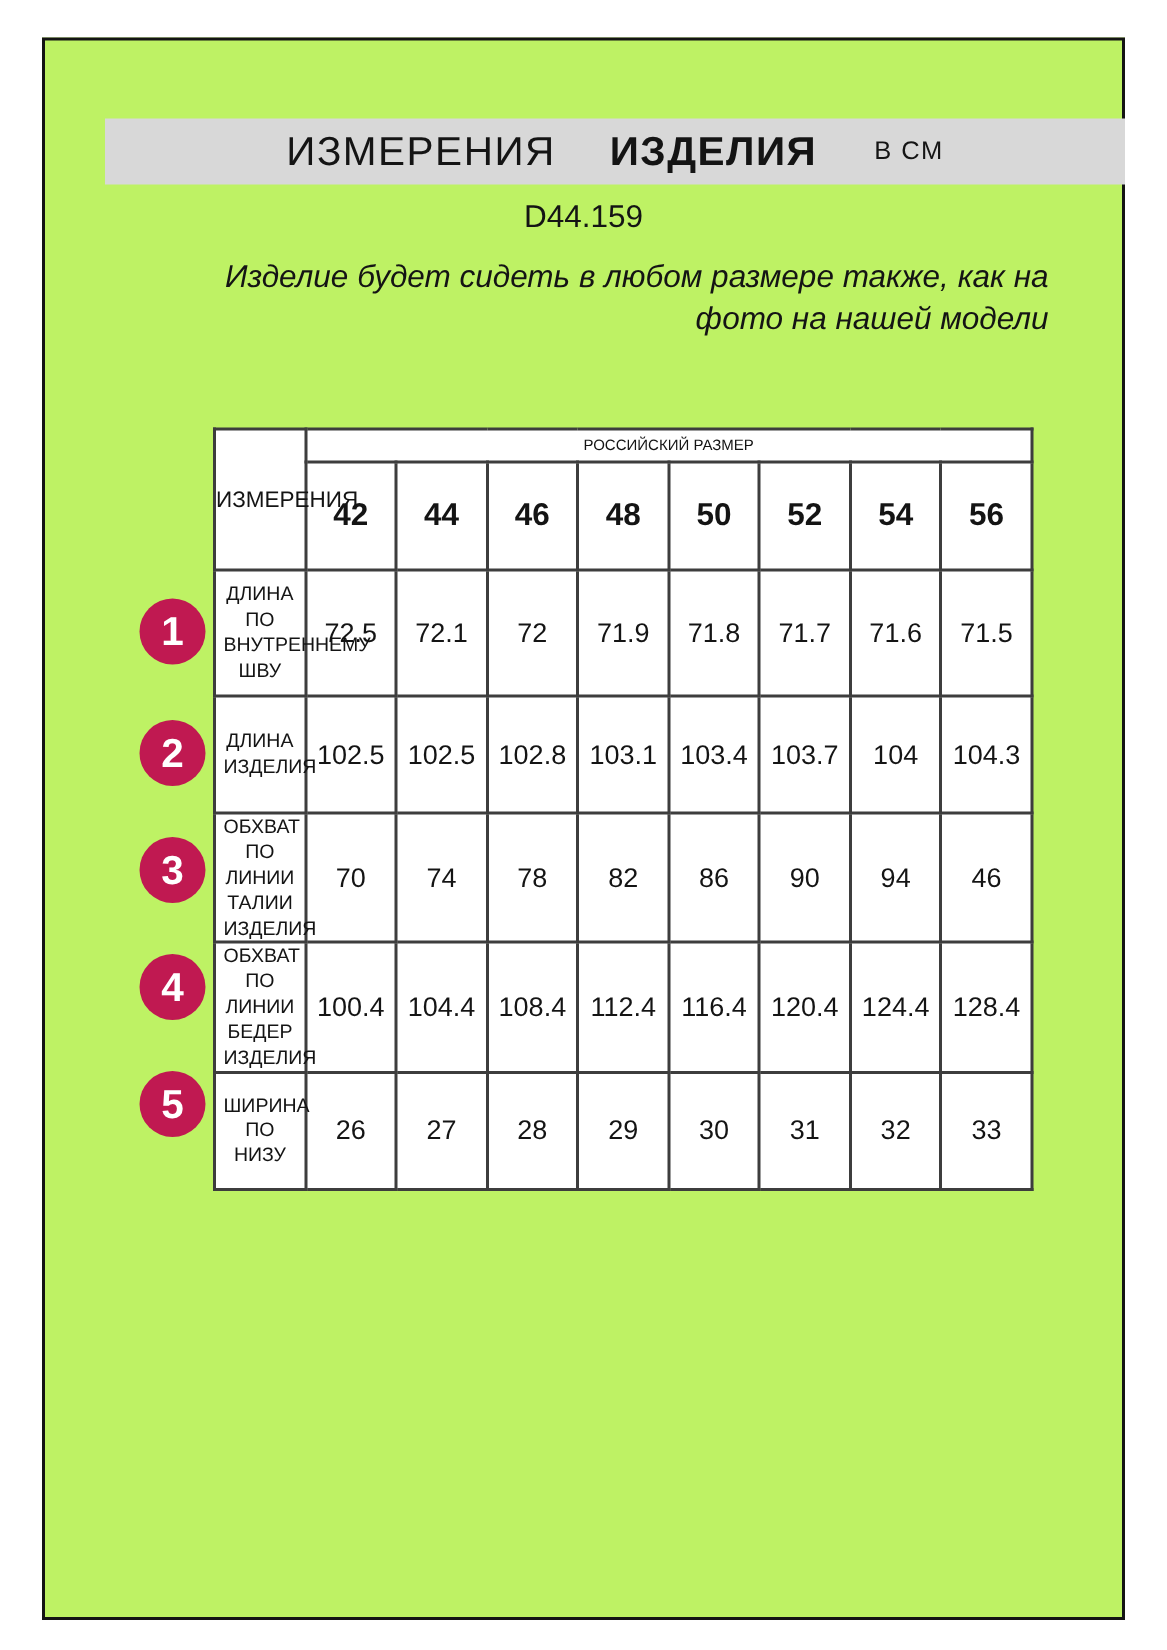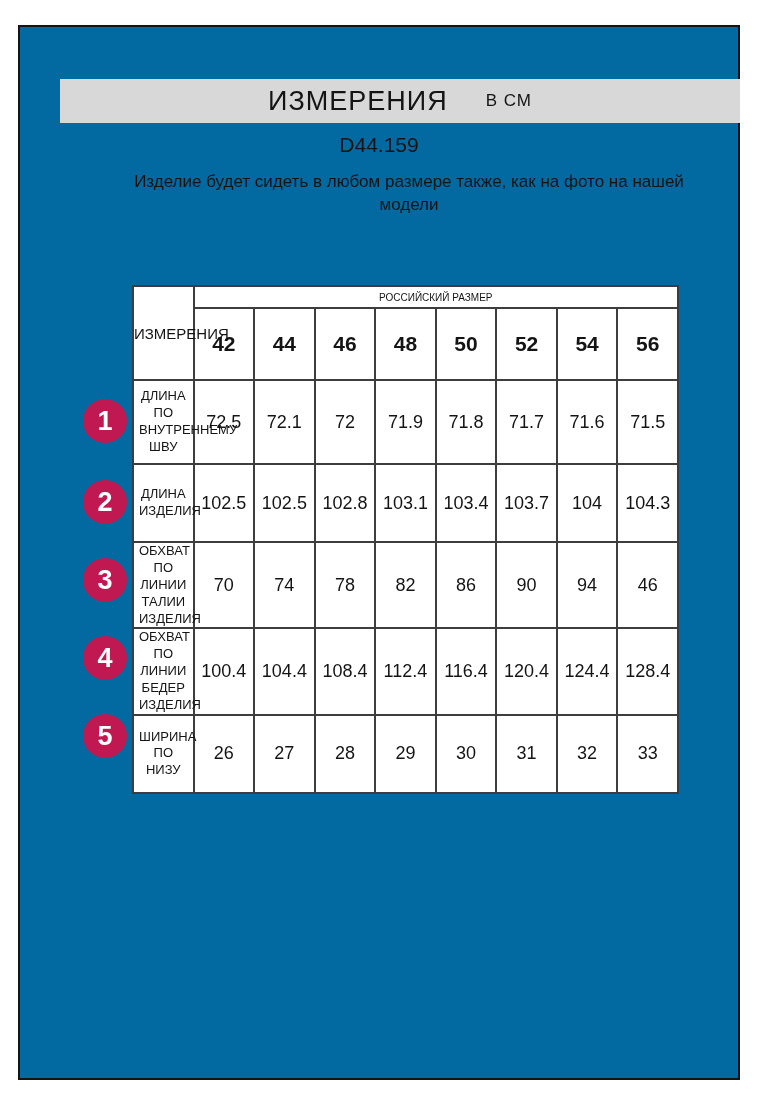--- a/index.html
+++ b/index.html
@@ -16,24 +16,24 @@
   }
   .page{
     position:relative;
     width:778px;
     height:1100px;
     background:#ffffff;
     overflow:hidden;
   }
   .frame{
     position:absolute;
-    left:18px; top:25px;
+    left:28px; top:25px;
     width:722px; height:1055px;
     border:2px solid #141414;
-    background:#0369a1;
+    background:#bef264;
   }
   .title-band{
     position:absolute;
     left:40px; top:52px;
     width:680px; height:44px;
     background:var(--band);
     display:flex;
     align-items:center;
     justify-content:center;
     white-space:nowrap;
@@ -59,23 +59,24 @@
     position:absolute;
     left:0; top:106px;
     width:100%;
     text-align:center;
     font-size:21px;
   }
   .subtitle{
     position:absolute;
     left:109px; top:144px;
     width:560px;
-    text-align:center;
-    font-size:17px;
+    text-align:right;
+    font-size:21px;
     line-height:1.35;
+    font-style:italic;
   }
   table.size-table{
     position:absolute;
     left:112px; top:258px;
     width:547px;
     border-collapse:collapse;
     table-layout:fixed;
   }
   .size-table th, .size-table td{
     border:2px solid var(--grid);
@@ -140,20 +141,21 @@
   }
 </style>
 </head>
 <body>
 
 <div class="page">
   <div class="frame">
 
     <div class="title-band">
       <span class="t-reg">ИЗМЕРЕНИЯ</span>
+      <span class="t-bold">ИЗДЕЛИЯ</span>
       <span class="t-unit">В СМ</span>
     </div>
 
     <div class="model">D44.159</div>
 
     <div class="subtitle">Изделие будет сидеть в любом размере также, как на фото на нашей модели</div>
 
     <table class="size-table">
         <thead>
           <tr>

